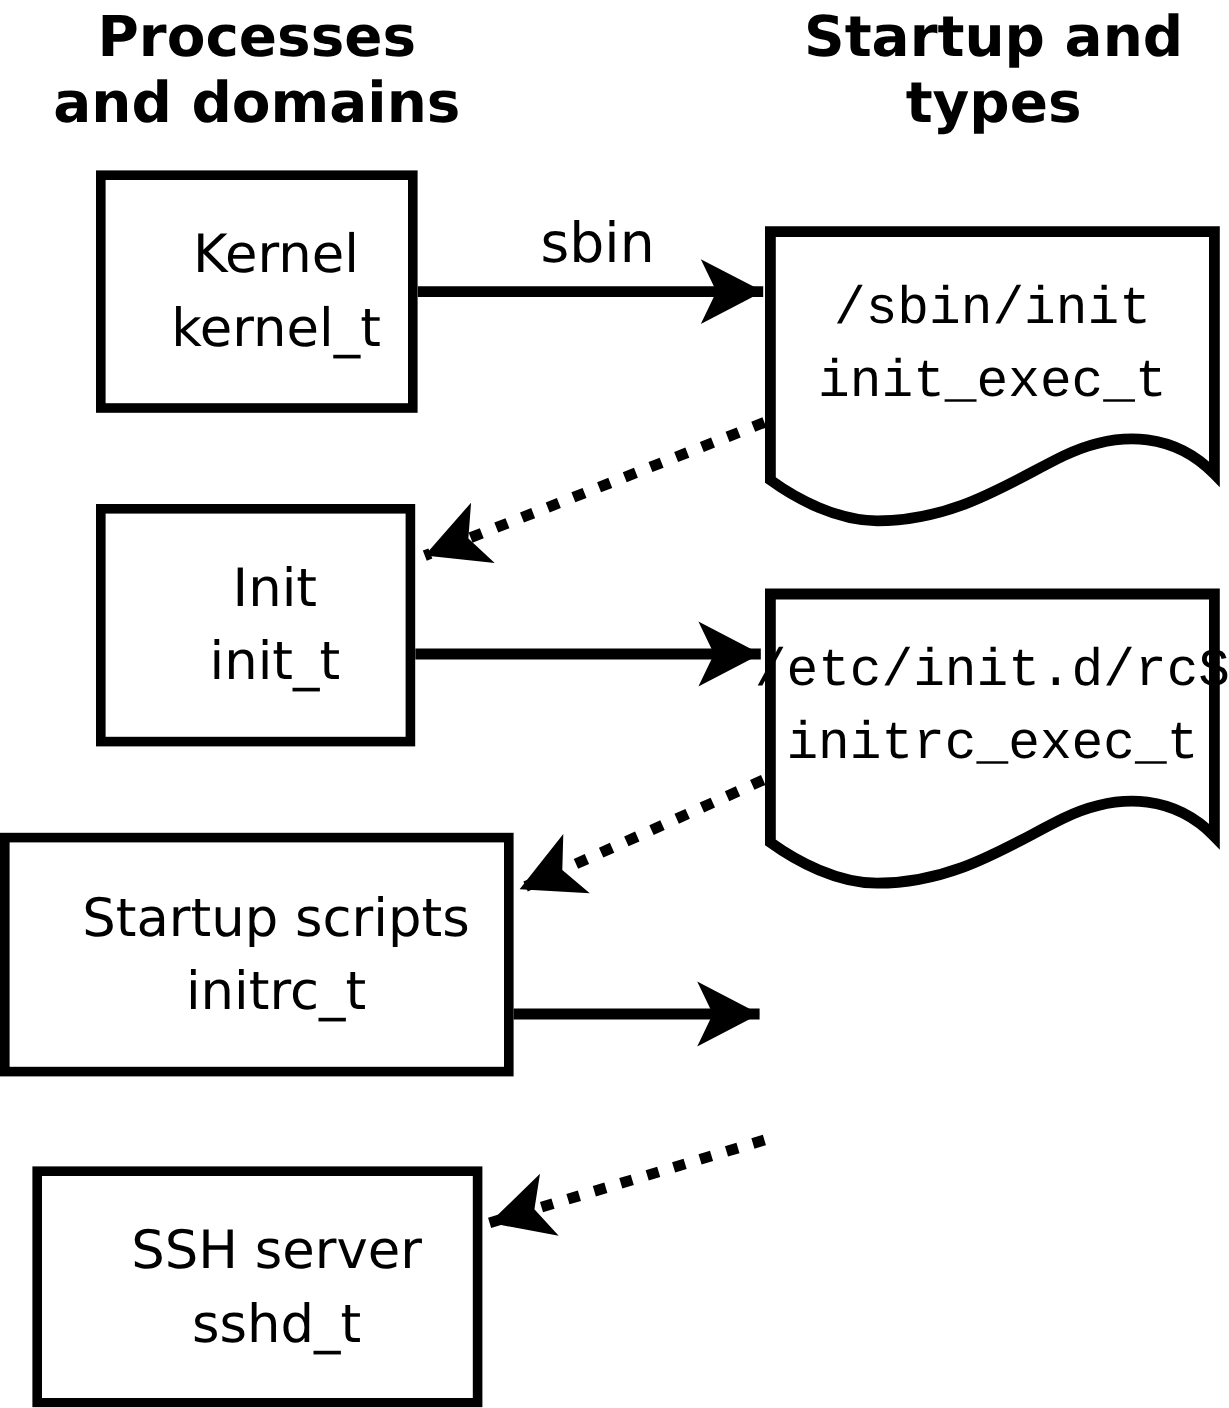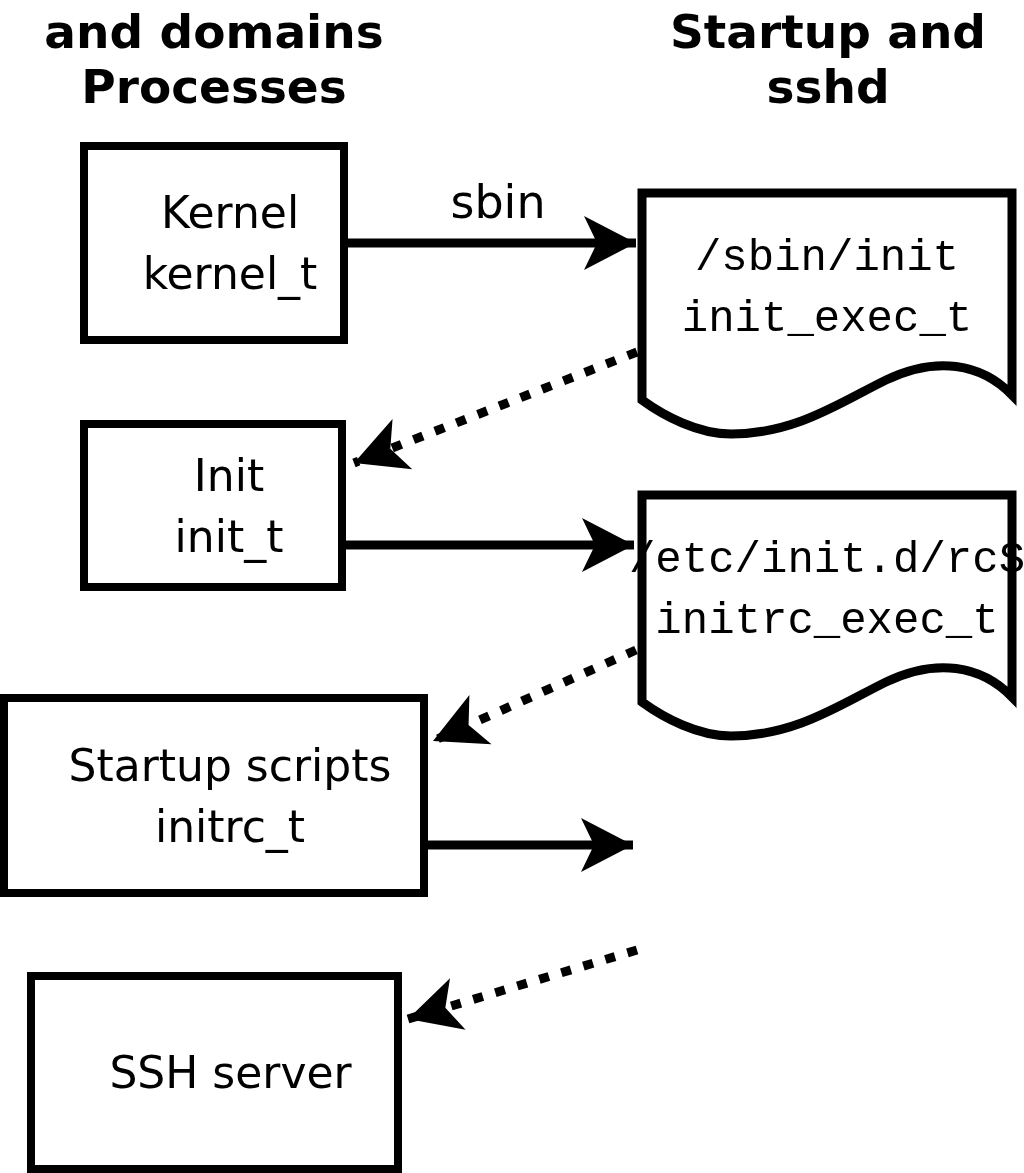--- a/index.html
+++ b/index.html
@@ -37,21 +37,21 @@
     flex-direction: column;
     justify-content: center;
     align-items: center;
     text-align: center;
     font-size: 44px;
     line-height: 61px;
     white-space: nowrap;
     padding-left: 32px;
   }
   .pbox-kernel  { left: 80px;  top: 142px; width: 268px; height: 202px; }
-  .pbox-init    { left: 80px;  top: 420px; width: 266px; height: 171px; }
+  .pbox-init    { left: 80px;  top: 420px; width: 266px; height: 202px; }
   .pbox-startup { left: 0px;   top: 694px; width: 428px; height: 203px; }
   .pbox-ssh     { left: 27px;  top: 972px; width: 375px; height: 201px; }
 
   .doc {
     position: absolute;
     width: 382px;
     height: 254px;
   }
   .doc-1 { left: 636px; top: 188px; }
   .doc-2 { left: 636px; top: 490px; }
@@ -109,42 +109,43 @@
     <line x1="348" y1="243" x2="636" y2="243" stroke="#000000" stroke-width="9" marker-end="url(#ah)"></line>
     <line x1="346" y1="545" x2="634" y2="545" stroke="#000000" stroke-width="9" marker-end="url(#ah)"></line>
     <line x1="427" y1="845" x2="633" y2="845" stroke="#000000" stroke-width="9" marker-end="url(#ah)"></line>
 
     <line x1="637" y1="352" x2="354" y2="463" stroke="#000000" stroke-width="9" stroke-dasharray="10 13" marker-end="url(#ah)"></line>
     <line x1="636" y1="650" x2="433" y2="741" stroke="#000000" stroke-width="9" stroke-dasharray="10 13" marker-end="url(#ah)"></line>
     <line x1="637" y1="950" x2="408" y2="1019" stroke="#000000" stroke-width="9" stroke-dasharray="10 13" marker-end="url(#ah)"></line>
   </svg>
 
   <div class="col-header hdr-left">
+    <div>Processes</div>
     <div>and domains</div>
-    <div>Processes</div>
   </div>
   <div class="col-header hdr-right">
     <div>Startup and</div>
-    <div>sshd</div>
+    <div>types</div>
   </div>
 
   <div class="pbox pbox-kernel">
     <div>Kernel</div>
     <div>kernel_t</div>
   </div>
   <div class="pbox pbox-init">
     <div>Init</div>
     <div>init_t</div>
   </div>
   <div class="pbox pbox-startup">
     <div>Startup scripts</div>
     <div>initrc_t</div>
   </div>
   <div class="pbox pbox-ssh">
     <div>SSH server</div>
+    <div>sshd_t</div>
   </div>
 
   <div class="doc doc-1">
     <svg viewBox="0 0 382 254">
       <path d="M 6,5 H 376 V 207 C 345,175 300,168 250,192 C 205,214 160,246 95,246 C 62,246 28,228 6,212 Z" fill="#ffffff" stroke="#000000" stroke-width="9"></path>
     </svg>
     <div class="doc-text">
       <div>/sbin/init</div>
       <div>init_exec_t</div>
     </div>

